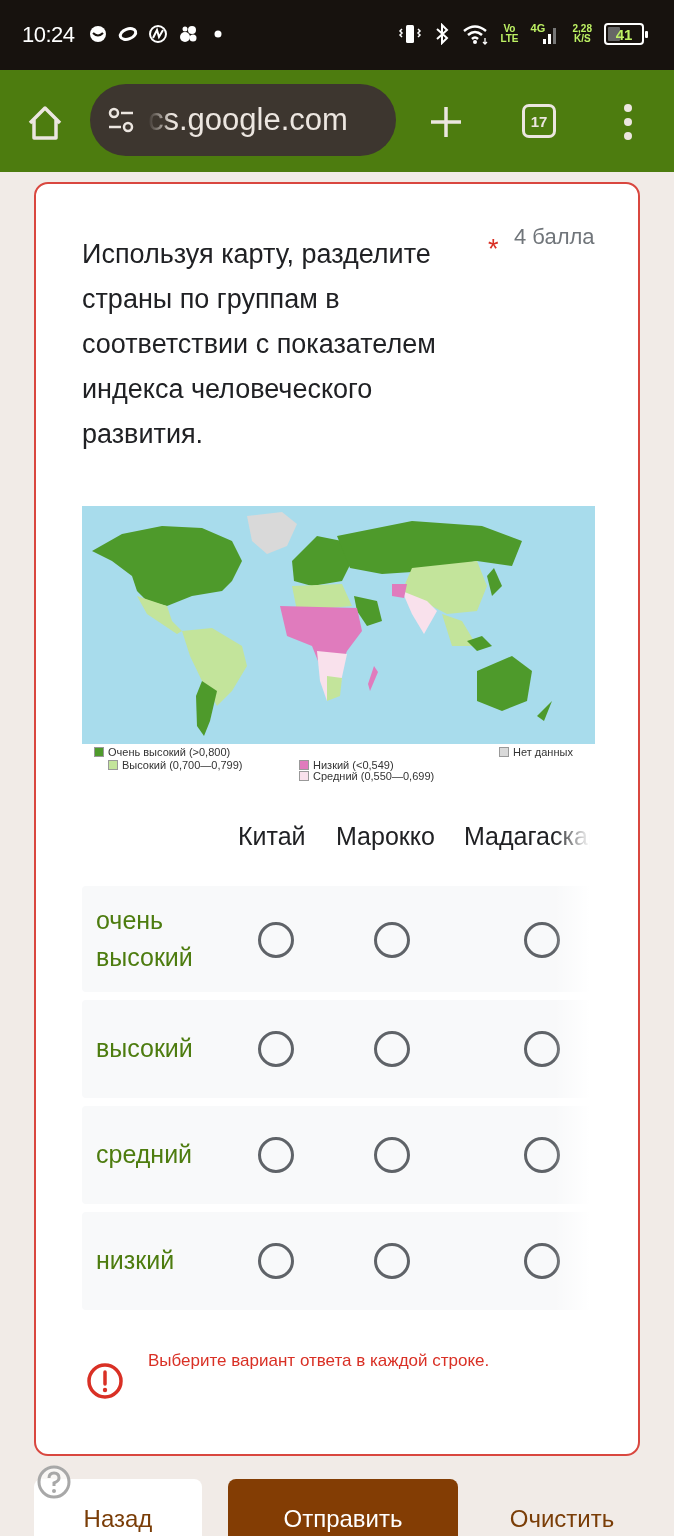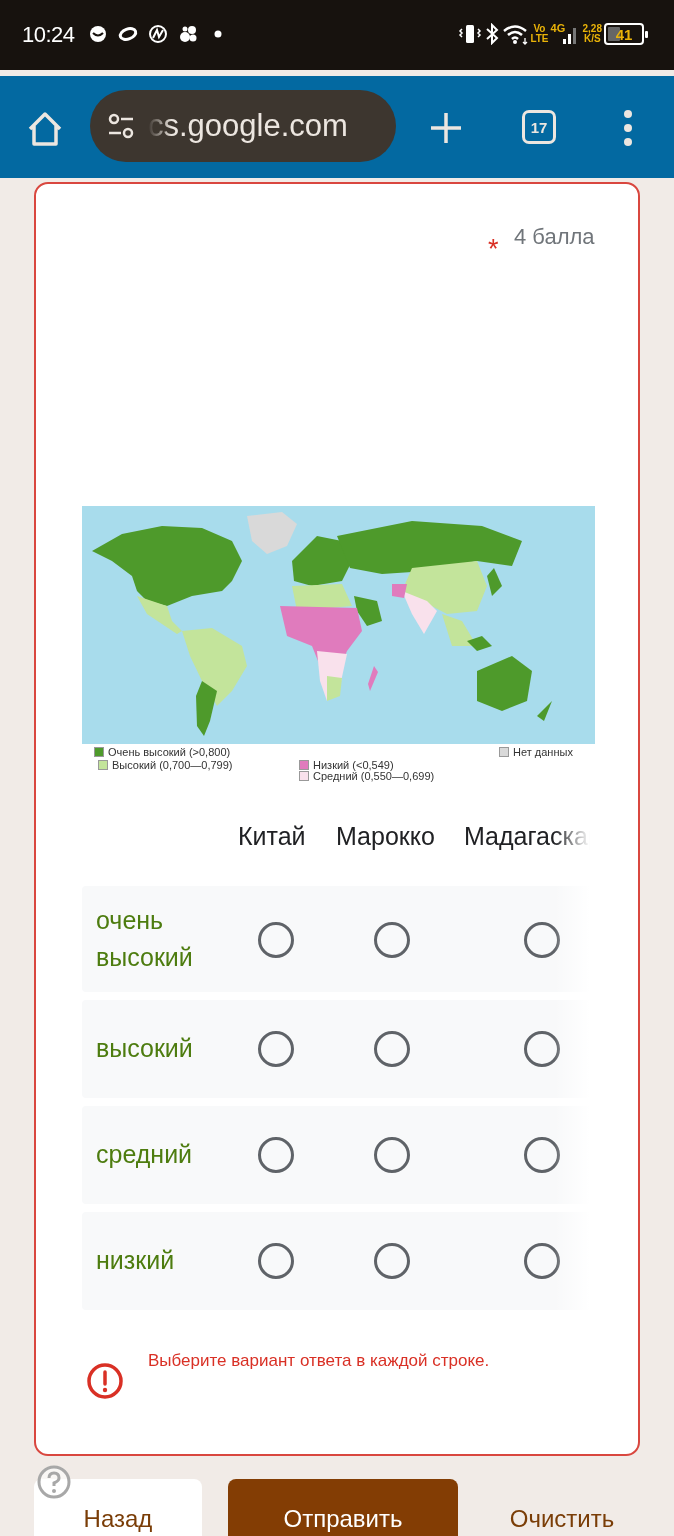--- a/index.html
+++ b/index.html
@@ -1,28 +1,28 @@
 <!DOCTYPE html>
 <html><head>
 <meta charset="utf-8">
 <style>
   * { box-sizing: border-box; margin: 0; padding: 0; }
   html, body { width: 674px; height: 1536px; overflow: hidden; background: #f1ebe7; font-family: "Liberation Sans", "DejaVu Sans", sans-serif; }
   .statusbar { position: absolute; left: 0; top: 0; width: 674px; height: 70px; background: #17120e; color: #fff; padding-left: 10px; }
   .sb-time { position: absolute; left: 22px; top: 22px; font-size: 22px; letter-spacing: -0.5px; }
   .sb-left-icons { position: absolute; left: 88px; top: 22px; display: flex; gap: 10px; align-items: center; height: 24px; }
   .sb-ico { display: inline-block; width: 20px; height: 20px; }
-  .sb-right { position: absolute; right: 30px; top: 20px; display: flex; align-items: center; gap: 2px; height: 28px; color: #eab308; }
+  .sb-right { position: absolute; right: 30px; top: 20px; display: flex; align-items: center; gap: 12px; height: 28px; color: #bef264; }
   .tiny { font-size: 10px; line-height: 10px; text-align: center; font-weight: bold; }
   .battery { width: 40px; height: 22px; border: 2px solid #fff; border-radius: 4px; position: relative; display: flex; align-items: center; justify-content: center; font-size: 15px; font-weight: bold; }
   .battery::before { content: ""; position: absolute; left: 2px; top: 2px; bottom: 2px; width: 12px; background: #666; border-radius: 1px; z-index: 0; }
   .battery span { position: relative; z-index: 1; }
   .battery::after { content: ""; position: absolute; right: -6px; top: 6px; width: 3px; height: 7px; background: #fff; border-radius: 1px; }
 
-  .toolbar { position: absolute; left: 0; top: 76px; width: 674px; height: 102px; background: #0369a1; }
+  .toolbar { position: absolute; left: 0; top: 70px; width: 674px; height: 102px; background: #4d7c0f; }
   .tb-home { position: absolute; left: 24px; top: 32px; width: 42px; height: 42px; }
   .omnibox { position: absolute; left: 90px; top: 14px; width: 306px; height: 72px; border-radius: 36px; background: #3d362f; display: flex; align-items: center; }
   .omni-ico { width: 30px; height: 30px; margin-left: 16px; }
   .omni-text { margin-left: 12px; font-size: 31px; color: #ece6e0; white-space: nowrap; overflow: hidden; width: 240px; -webkit-mask-image: linear-gradient(to right, transparent 0, #000 24px); mask-image: linear-gradient(to right, transparent 0, #000 24px); }
   .tb-plus { position: absolute; left: 426px; top: 32px; width: 40px; height: 40px; }
   .tb-tabs { position: absolute; left: 522px; top: 34px; width: 34px; height: 34px; border: 3px solid #ece6e0; border-radius: 7px; color: #ece6e0; font-size: 15px; font-weight: bold; display: flex; align-items: center; justify-content: center; }
   .tb-menu { position: absolute; left: 620px; top: 32px; width: 16px; height: 40px; }
 
   .card { position: absolute; left: 34px; top: 182px; width: 606px; height: 1274px; background: #fff; border: 2px solid #d9473f; border-radius: 14px; overflow: hidden; }
   .q-title { position: absolute; left: 46px; top: 48px; width: 400px; font-size: 27px; line-height: 45px; color: #202124; }
@@ -131,20 +131,21 @@
     </svg>
   <div class="tb-tabs">17</div>
   <svg class="tb-menu" viewBox="0 0 16 40">
       <circle cx="8" cy="6" r="4" fill="#ece6e0"></circle>
       <circle cx="8" cy="20" r="4" fill="#ece6e0"></circle>
       <circle cx="8" cy="34" r="4" fill="#ece6e0"></circle>
     </svg>
 </div>
 
 <div class="card">
+  <div class="q-title">Используя карту, разделите страны по группам в соответствии с показателем индекса человеческого развития.</div>
   <span class="q-req">*</span>
   <span class="q-points">4 балла</span>
 
   <div class="map">
     <div class="map-sea">
       <svg width="513" height="238" viewBox="0 0 513 238">
 
         <path d="M165 10 L200 6 L215 18 L205 40 L185 48 L170 35 Z" fill="#d9d9d9"></path>
 
         <path d="M10 45 L40 28 L80 20 L120 22 L150 35 L160 55 L150 75 L140 85 L110 90 L85 100 L65 95 L55 85 L50 70 L30 55 Z" fill="#4e9a2b"></path>
@@ -184,21 +185,21 @@
         <path d="M395 165 L430 150 L450 165 L445 195 L420 205 L395 195 Z" fill="#4e9a2b"></path>
 
         <path d="M455 210 L470 195 L462 215 Z" fill="#4e9a2b"></path>
       </svg>
     </div>
     <div class="legend">
       <div class="lg" style="left:0;top:0;">
           <span class="sw" style="background:#4e9a2b"></span>
           <span>Очень высокий (&gt;0,800)</span>
         </div>
-      <div class="lg" style="left:4px;top:13px;">
+      <div class="lg" style="left:14px;top:13px;">
           <span class="sw" style="background:#c3e49b"></span>
           <span>Высокий (0,700—0,799)</span>
         </div>
       <div class="lg" style="left:205px;top:0;margin-top:24px;">
           <span class="sw" style="background:#f9e1ec"></span>
           <span>Средний (0,550—0,699)</span>
         </div>
       <div class="lg" style="left:205px;top:13px;">
           <span class="sw" style="background:#e07bbd"></span>
           <span>Низкий (&lt;0,549)</span>

